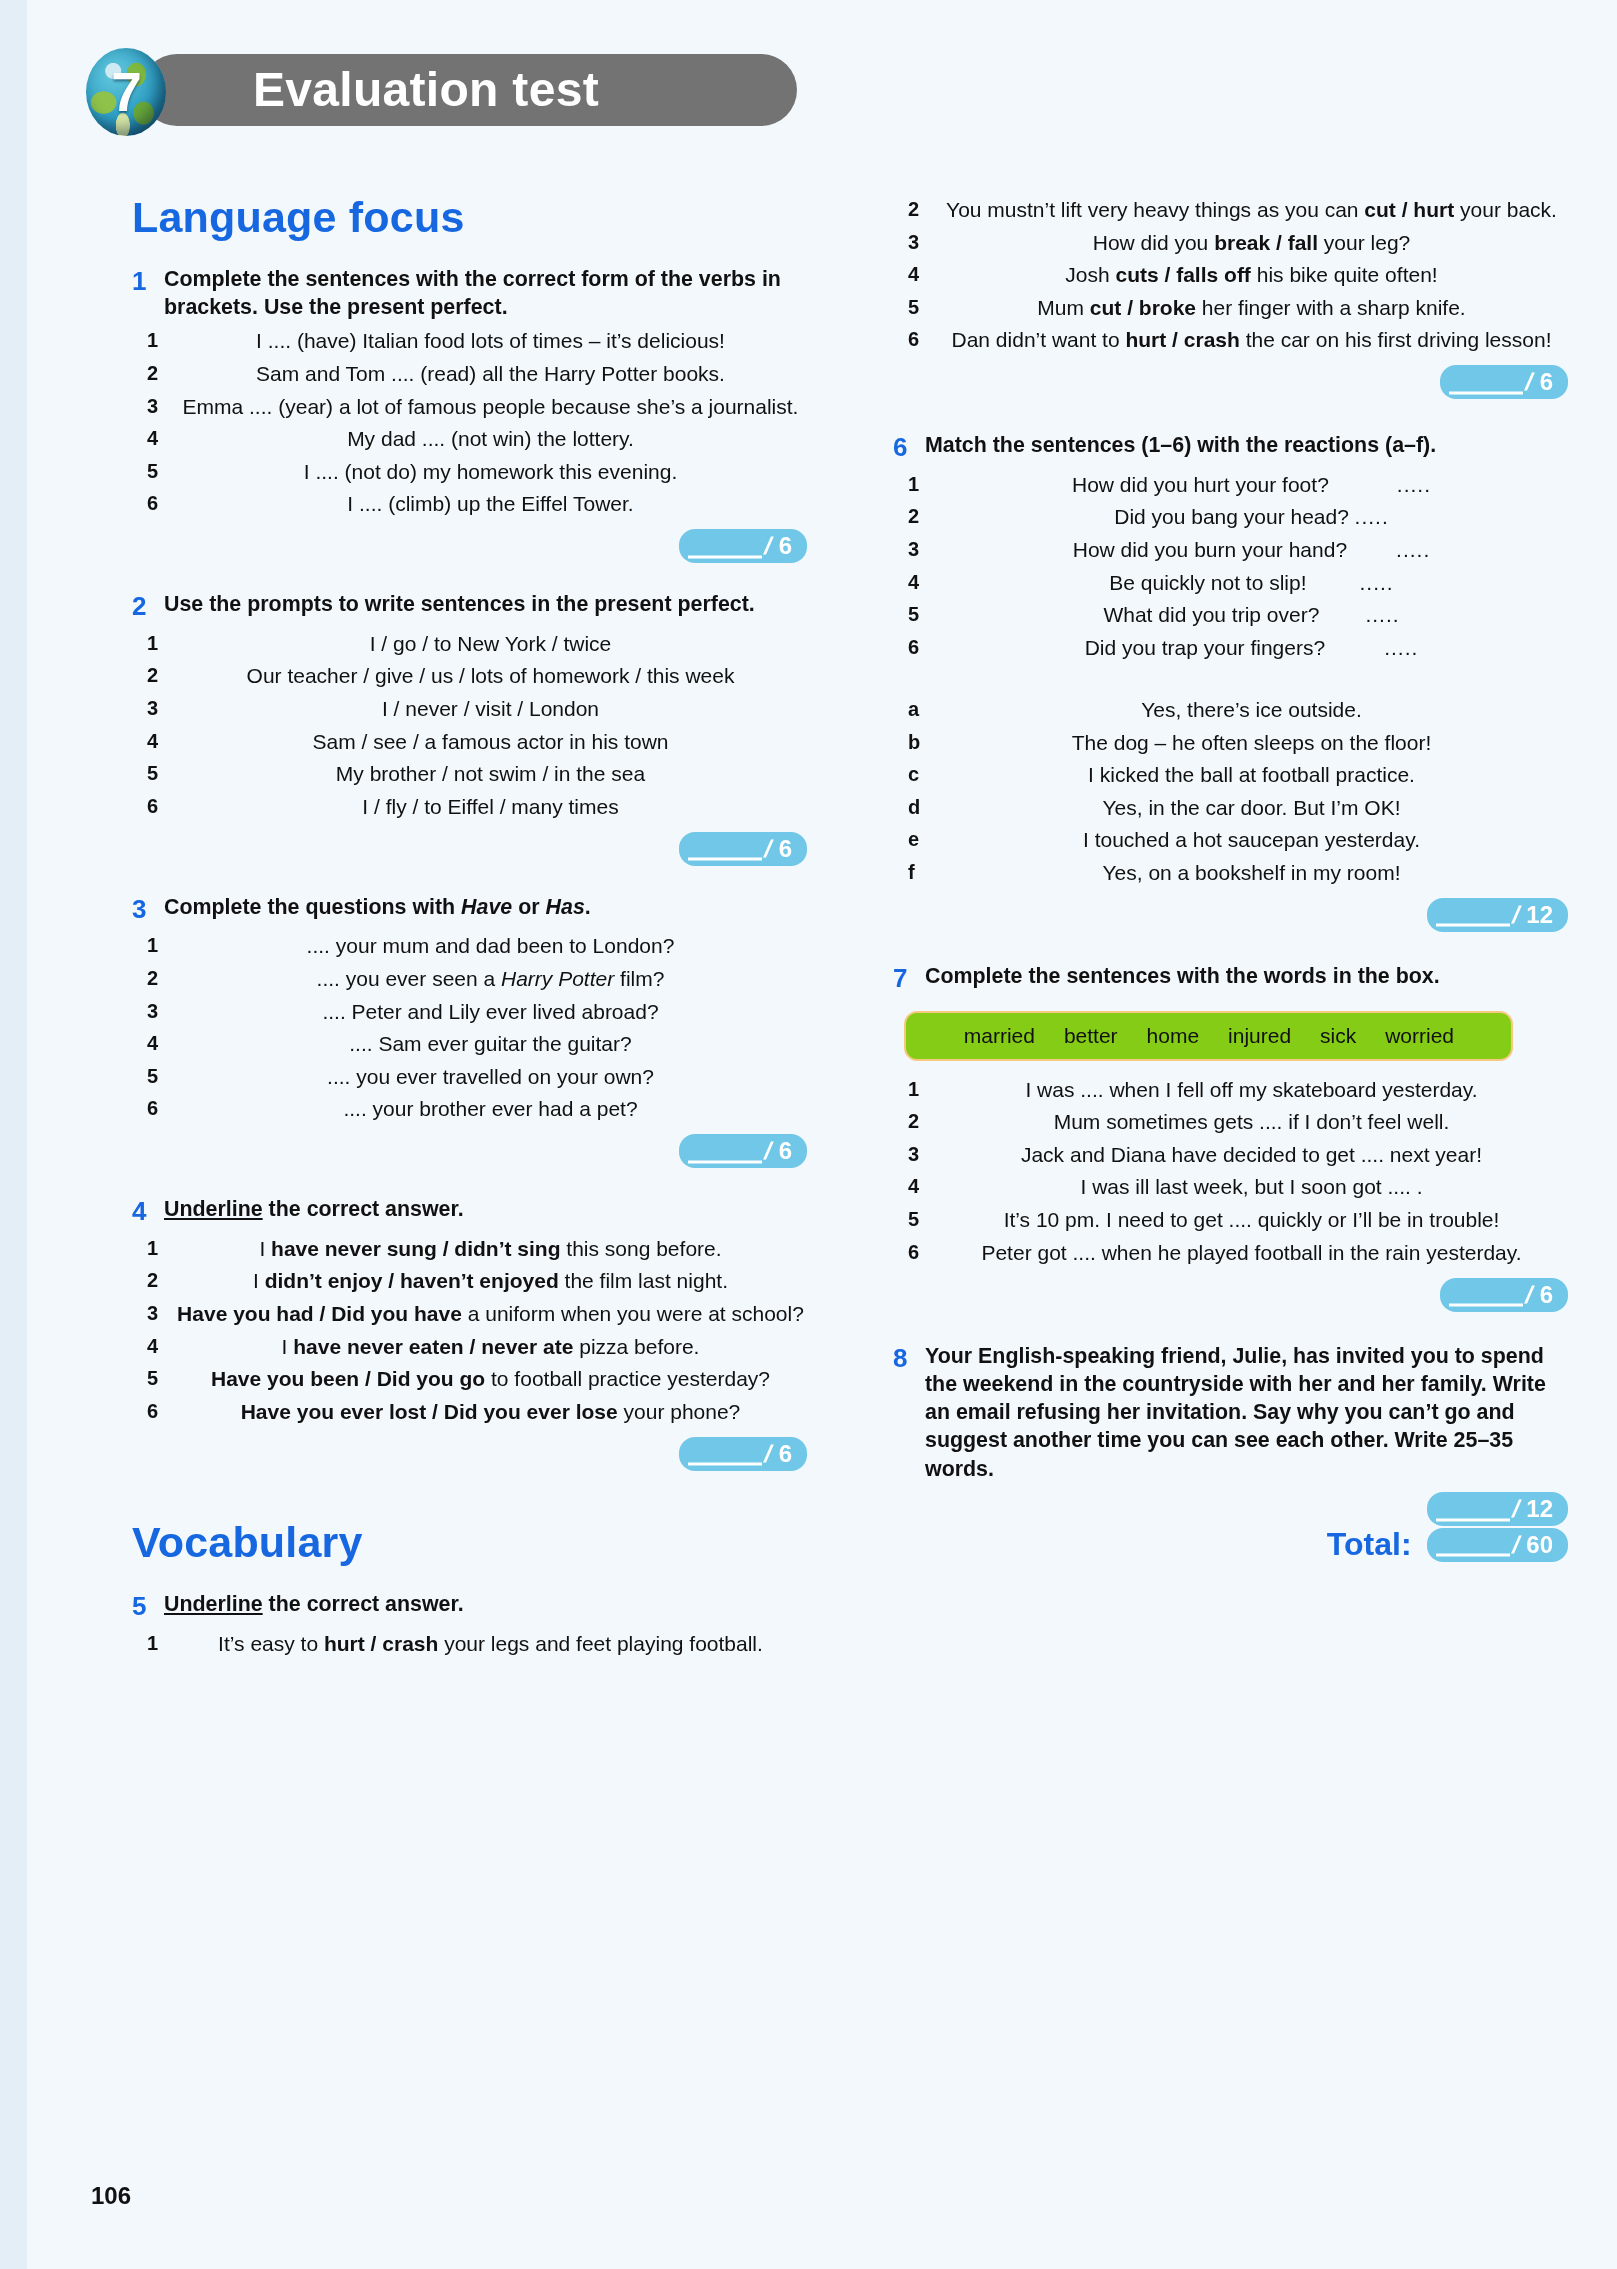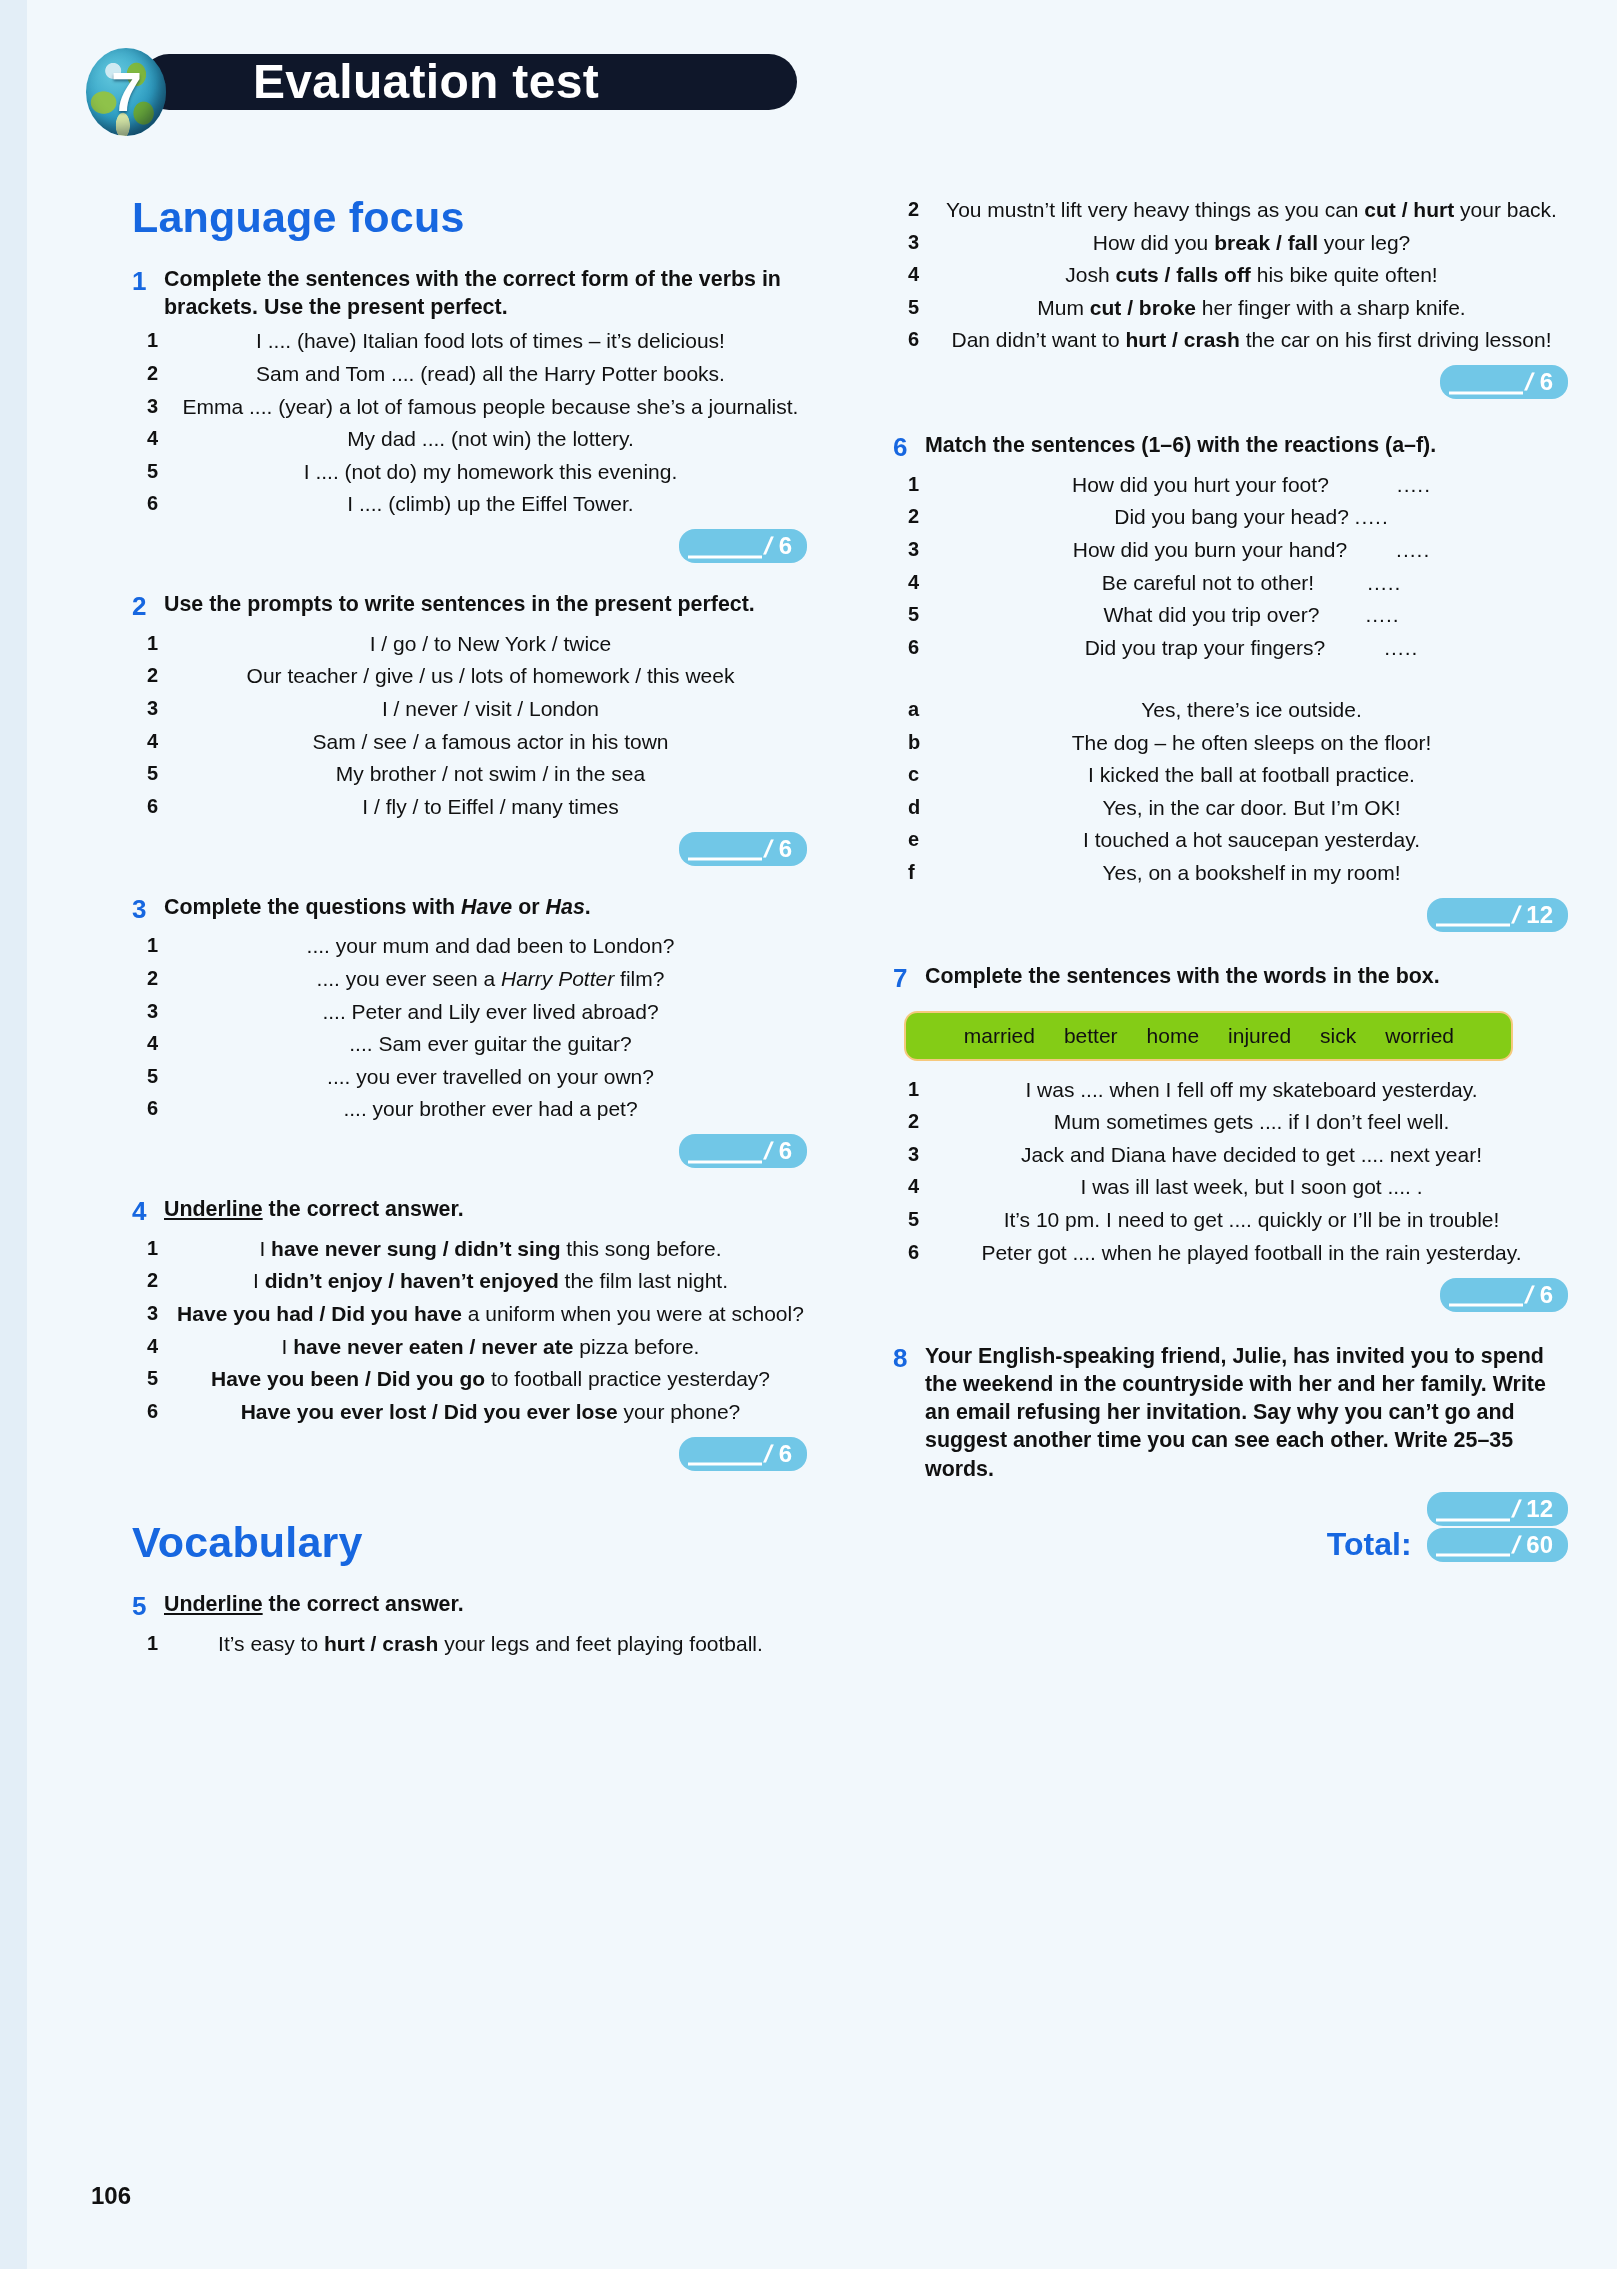--- a/index.html
+++ b/index.html
@@ -34,22 +34,22 @@
     z-index:3;
   }
   .globe-num {
     position:absolute; left:0; top:0; width:100%; height:100%;
     display:flex; align-items:center; justify-content:center;
     font-size:55px; font-weight:bold; color:#ffffff;
     text-shadow:0 1.9px 2.9px rgba(0,40,70,.55);
     letter-spacing:-1px;
   }
   .banner {
-    position:absolute; left:55px; top:7.6px; width:656px; height:56px;
-    background:#0f172a; border-radius:38px;
+    position:absolute; left:55px; top:7.6px; width:656px; height:72px;
+    background:#737373; border-radius:38px;
     display:flex; align-items:center;
     z-index:2;
   }
   .banner-text {
     color:#ffffff; font-size:48px; font-weight:bold;
     margin-left:112px; letter-spacing:0.3px;
   }
 
   
   .col { position:absolute; width:675px; }
@@ -381,21 +381,21 @@
         <li class="item">
             <span class="item-key">2</span>
             <span class="item-text"><span>Did you bang your head?</span><span class="match-blank" style="margin-left:5.7px;">.....</span></span>
           </li>
         <li class="item">
             <span class="item-key">3</span>
             <span class="item-text"><span>How did you burn your hand?</span><span class="match-blank" style="margin-left:49px;">.....</span></span>
           </li>
         <li class="item">
             <span class="item-key">4</span>
-            <span class="item-text"><span>Be careful not to other!</span><span class="match-blank" style="margin-left:53px;">.....</span></span>
+            <span class="item-text"><span>Be quickly not to slip!</span><span class="match-blank" style="margin-left:53px;">.....</span></span>
           </li>
         <li class="item">
             <span class="item-key">5</span>
             <span class="item-text"><span>What did you trip over?</span><span class="match-blank" style="margin-left:46px;">.....</span></span>
           </li>
         <li class="item">
             <span class="item-key">6</span>
             <span class="item-text"><span>Did you trap your fingers?</span><span class="match-blank" style="margin-left:59px;">.....</span></span>
           </li>
       </ul>

